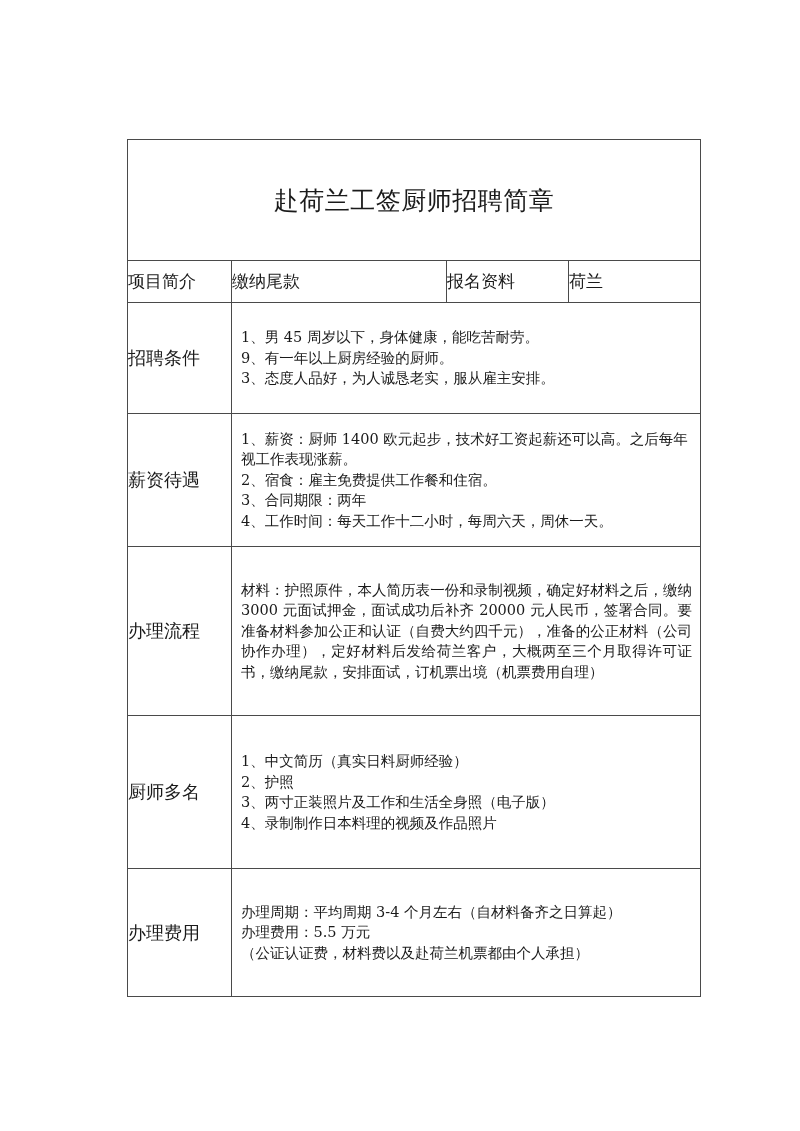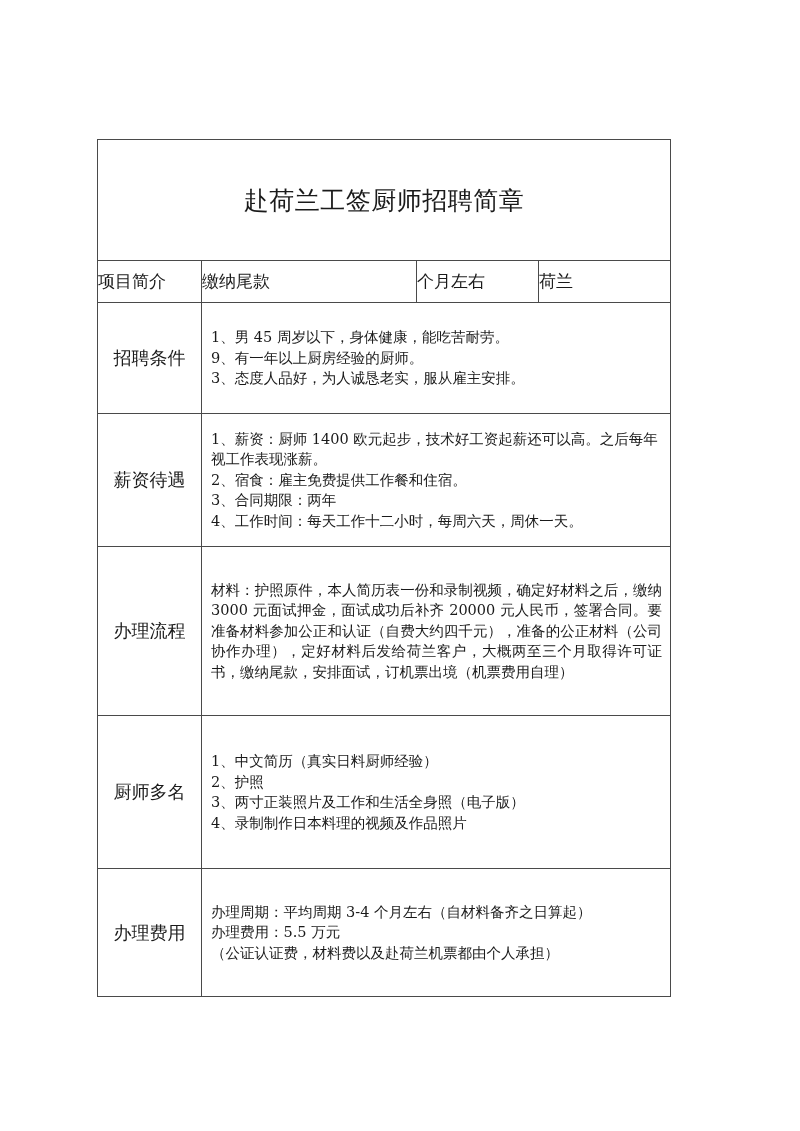--- a/index.html
+++ b/index.html
@@ -1,23 +1,23 @@
 <!DOCTYPE html>
 <html><head>
 <meta charset="utf-8">
 <style>
   html, body { margin:0; padding:0; background:#ffffff; }
   body { width:800px; height:1131px; position:relative; overflow:hidden;
          font-family: "DejaVu Serif", "Liberation Serif", serif; color:#1a1a1a; }
-  table.doc { position:absolute; left:97px; top:139px; width:573px;
+  table.doc { position:absolute; left:127px; top:139px; width:573px;
               border-collapse:collapse; table-layout:fixed;padding-left:48px; }
   table.doc td { border:1.3px solid #4a4a4a; padding:0; vertical-align:middle; }
   .title-cell { height:120px; text-align:center; font-size:25px; letter-spacing:0.5px; }
   .h-cell { height:41px; text-align:left; font-size:17px; }
-  .label-cell { text-align:center; font-size:18px; }
+  .label-cell { text-align:left; font-size:18px; }
   .content-cell { font-size:14.5px; line-height:20.5px; padding:0 8px 0 9px !important;margin-top:16px; }
   .content-cell div { white-space:normal; }
   .r-cond { height:111px; }
   .r-pay { height:133px; }
   .r-proc { height:169px; }
   .r-docs { height:153px; }
   .r-fee { height:128px; }
   .proc-text { text-align:justify; }
 </style>
 </head>
@@ -30,21 +30,21 @@
     <col style="width:122px">
     <col style="width:132px">
   </colgroup>
   <tbody>
       <tr>
     <td colspan="4" class="title-cell">赴荷兰工签厨师招聘简章</td>
   </tr>
   <tr>
     <td class="h-cell">项目简介</td>
     <td class="h-cell">缴纳尾款</td>
-    <td class="h-cell">个月左右</td>
+    <td class="h-cell">报名资料</td>
     <td class="h-cell">荷兰</td>
   </tr>
   <tr class="r-cond">
     <td class="label-cell">招聘条件</td>
     <td colspan="3" class="content-cell">
       <div>1、男 45 周岁以下，身体健康，能吃苦耐劳。</div>
       <div>9、有一年以上厨房经验的厨师。</div>
       <div>3、态度人品好，为人诚恳老实，服从雇主安排。</div>
     </td>
   </tr>

